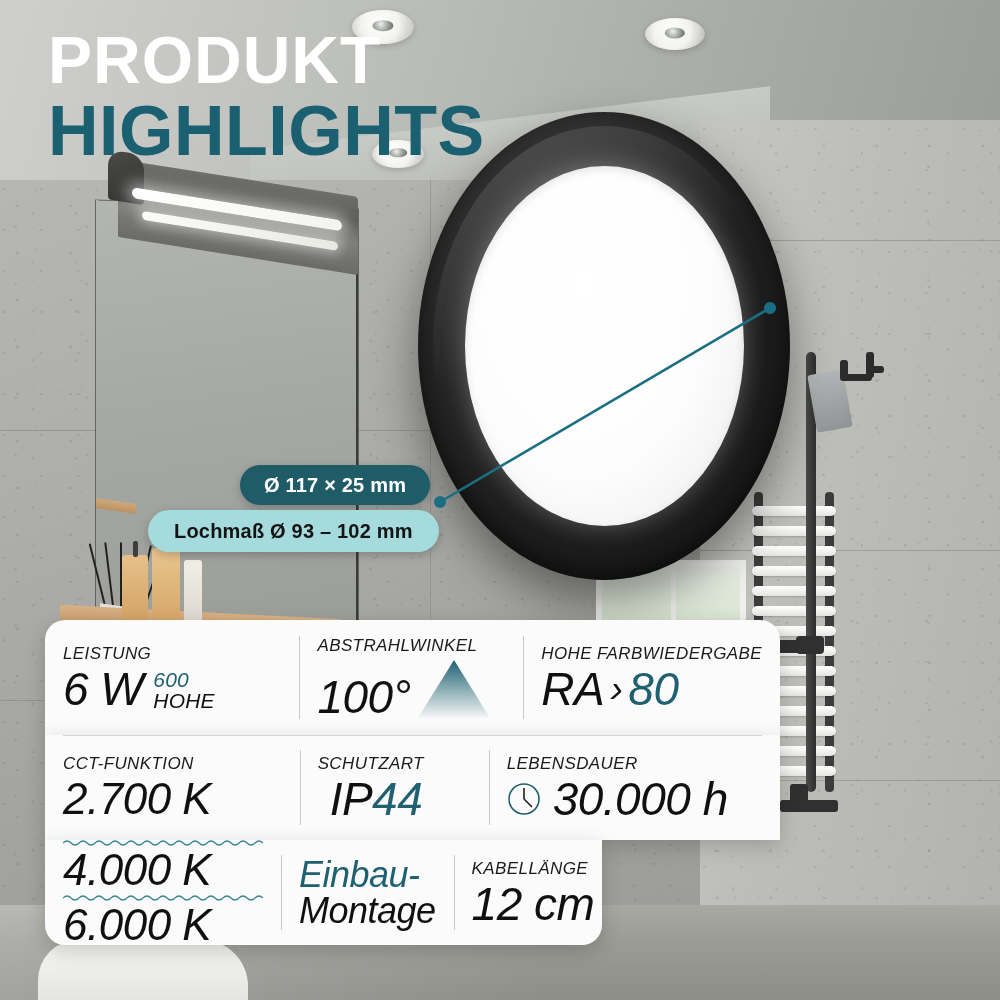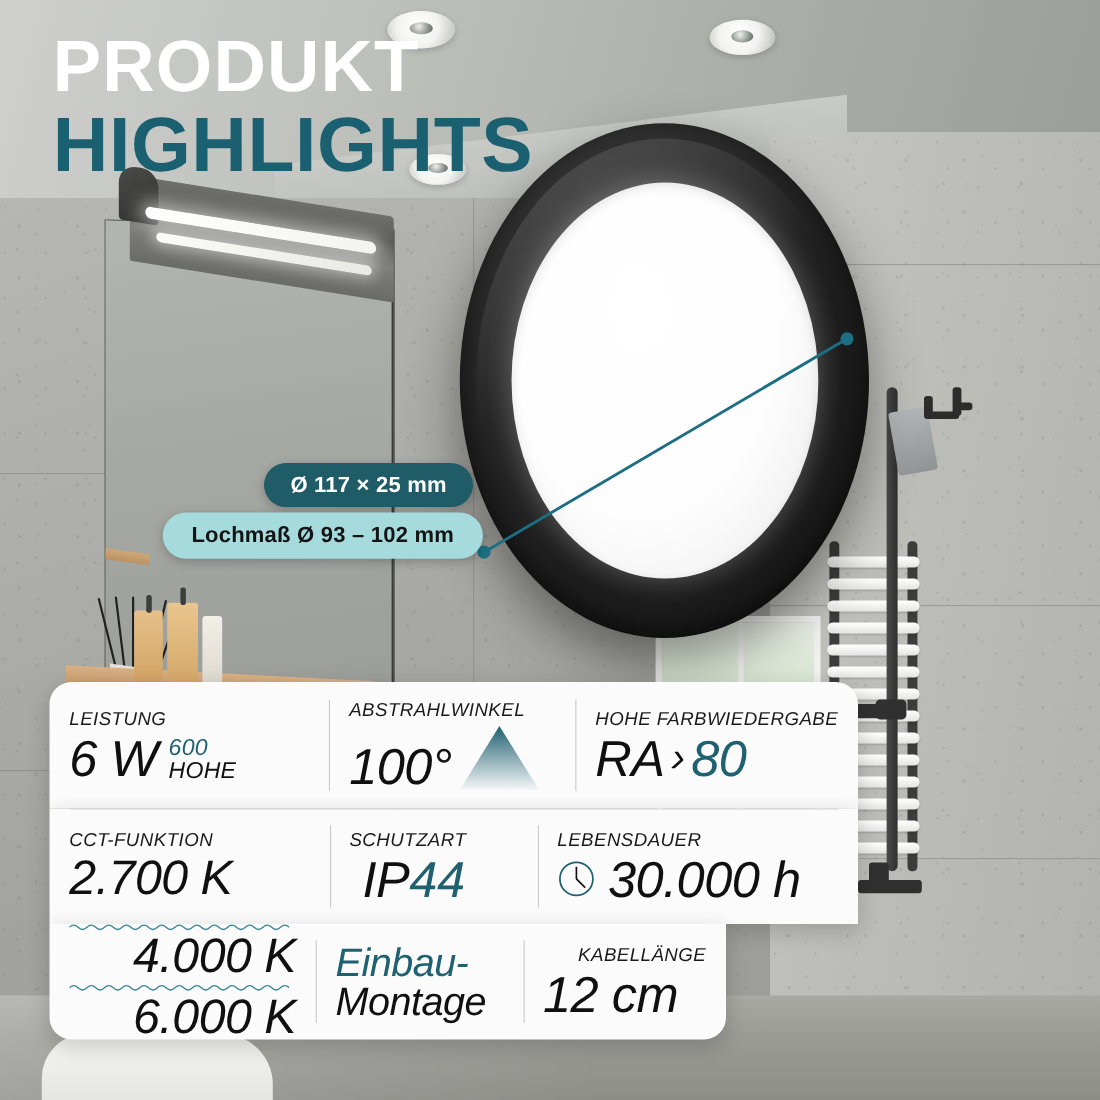--- a/index.html
+++ b/index.html
@@ -158,20 +158,21 @@
     background:radial-gradient(ellipse at 42% 32%, #ffffff 0%, #fdfdfd 55%, #f3f3f3 78%, #e9e9e9 100%);
     box-shadow:inset 0 3px 10px rgba(0,0,0,.10), 0 0 26px rgba(255,255,255,.28);
   }
   .dim-line{position:absolute;left:0;top:0;width:372px;height:468px;overflow:visible;}
 
   
   .badge{
     position:absolute;display:flex;align-items:center;justify-content:center;
     border-radius:999px;white-space:nowrap;letter-spacing:.2px;
     box-shadow:0 3px 10px rgba(0,0,0,.22);
+    margin-top:44px;
   }
   .badge-dark{
     left:240px;top:421px;height:40px;padding:0 24px;
     background:#1f5c68;color:#ffffff;font-size:20px;font-weight:600;
   }
   .badge-light{
     left:148px;top:466px;height:42px;padding:0 26px;
     background:#a6dbdd;color:#141414;font-size:20px;font-weight:600;
   }
 
@@ -181,21 +182,21 @@
   .title .l2{font-size:70px;font-weight:700;color:#1b6070;letter-spacing:.5px;display:block;margin-top:4px;}
 
   
   .spec{position:absolute;left:45px;top:620px;color:#101010;}
   .spec-row{
     background:#fbfbfb;display:flex;align-items:stretch;position:relative;
     box-shadow:0 6px 20px rgba(0,0,0,.18);
   }
   .spec-row.r1{width:735px;height:115px;border-radius:20px 20px 0 0;}
   .spec-row.r2{width:735px;height:105px;}
-  .spec-row.r3{width:615px;height:105px;border-radius:0 0 20px 20px;text-align:right;}
+  .spec-row.r3{width:557px;height:105px;border-radius:0 0 20px 20px;}
   .spec-row.r2::after{
     content:"";position:absolute;left:-45px;top:0;width:0;height:0;
   }
   .cell{position:relative;display:flex;flex-direction:column;justify-content:center;padding:0 18px;font-style:italic;}
   .cell + .cell::before{
     content:"";position:absolute;left:0;top:14%;height:72%;width:1px;background:#c9c9c9;
   }
   .cap{font-size:17px;font-weight:400;letter-spacing:.4px;color:#1a1a1a;margin-bottom:2px;white-space:nowrap;}
   .big{font-size:46px;font-weight:400;letter-spacing:-.5px;line-height:1;white-space:nowrap;display:flex;align-items:flex-end;gap:10px;}
   .teal{color:#1f6171;}

